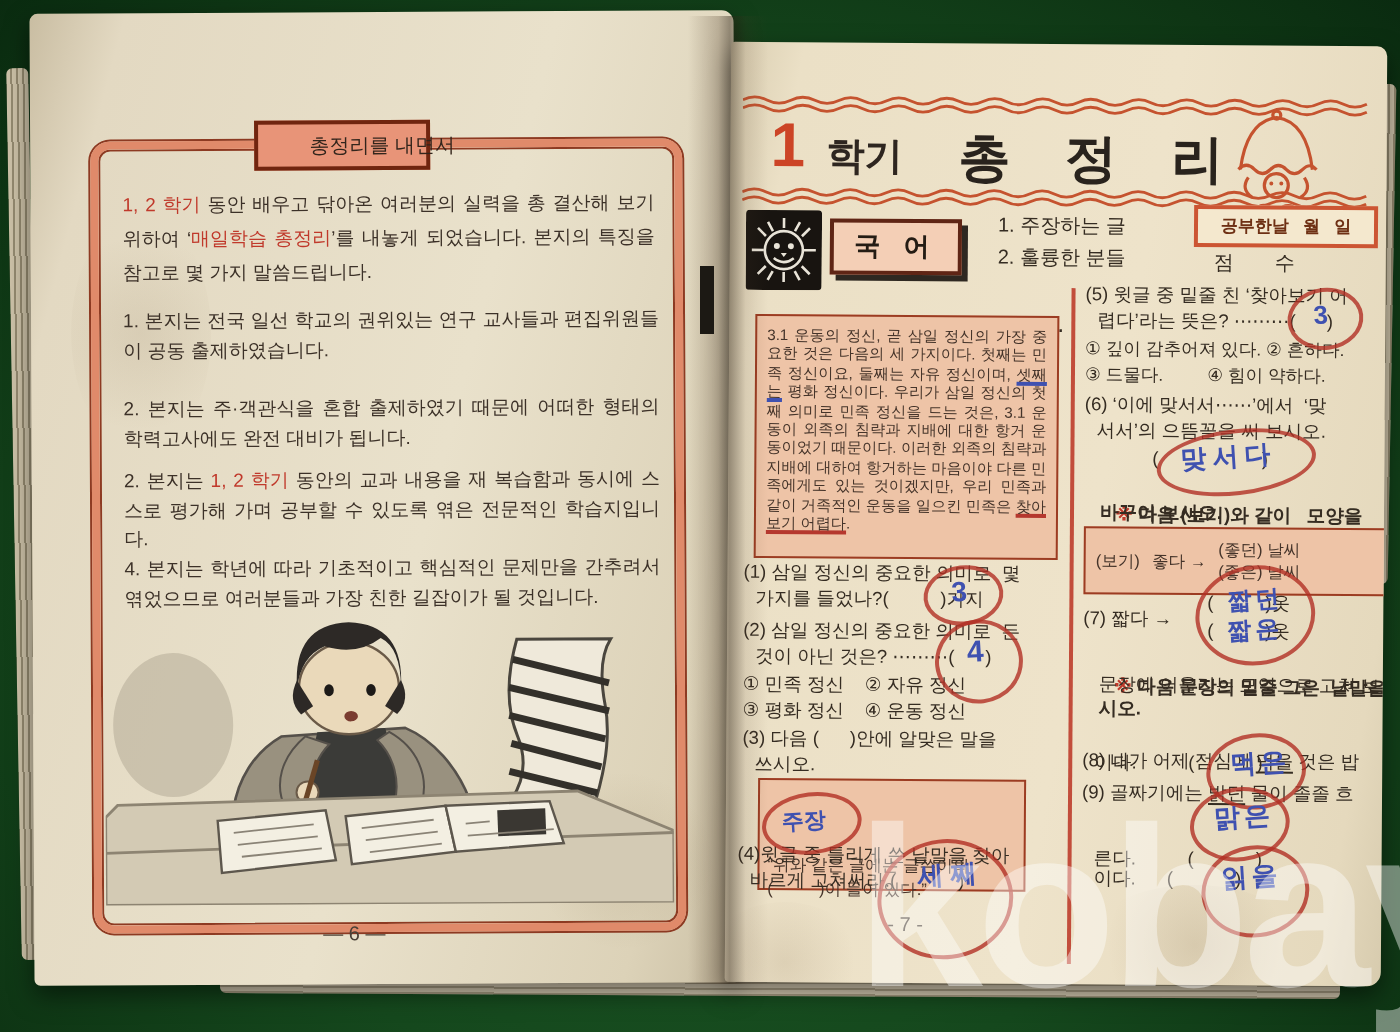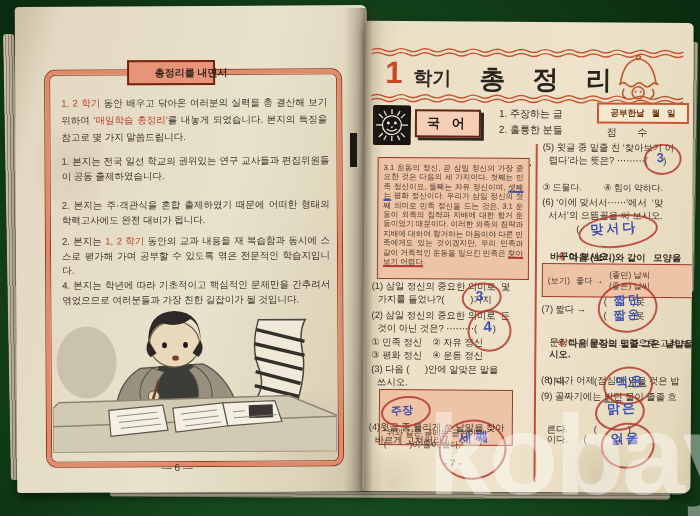--- a/index.html
+++ b/index.html
@@ -44,21 +44,21 @@
   <div class="page page-left">
 
     <div class="stain" style="left:20px;top:100px;width:70px;height:120px;background:radial-gradient(circle,rgba(110,85,50,.10),transparent 70%);"></div>
     <div class="stain" style="left:250px;top:380px;width:90px;height:90px;background:radial-gradient(circle,rgba(110,85,50,.12),transparent 70%);"></div>
 
     <div class="abs" style="left:30px;top:64px;width:288px;height:388px;border:4px solid #e08a6a;border-radius:10px;
                 box-shadow:0 0 0 1px #8d3a22, inset 0 0 0 1px #8d3a22;"></div>
 
     <div class="abs" style="left:112px;top:54px;width:84px;height:21px;background:#e89478;border:2px solid #70250f;
                 display:flex;align-items:center;justify-content:center;z-index:3;">
-      <span style="font-size:10px;font-weight:bold;color:#33251c;white-space:nowrap;margin-left:40px;">총정리를 내면서</span>
+      <span style="font-size:10px;font-weight:normal;color:#33251c;white-space:nowrap;margin-left:40px;">총정리를 내면서</span>
     </div>
 
     <div class="abs" style="left:46px;top:88px;width:266px;font-size:9.5px;line-height:17px;color:#3c3128;text-align:justify;"><span class="p-red">1, 2 학기</span><span> 동안 배우고 닦아온 여러분의 실력을 총 결산해 보기 위하여 ‘</span><span class="p-red">매일학습 총정리</span><span>’를 내놓게 되었습니다. 본지의 특징을  참고로 몇 가지 말씀드립니다.</span></div>
 
     <div class="abs" style="left:46px;top:148px;width:268px;font-size:9.5px;line-height:14.5px;color:#3c3128;text-align:justify;"><span>1. 본지는 전국 일선 학교의 권위있는 연구 교사들과 편집위원들이 공동 출제하였습니다.</span></div>
     <div class="abs" style="left:46px;top:192px;width:268px;font-size:9.5px;line-height:14.5px;color:#3c3128;text-align:justify;"><span>2. 본지는 주·객관식을 혼합 출제하였기 때문에 어떠한 형태의 학력고사에도 완전 대비가 됩니다.</span></div>
     <div class="abs" style="left:46px;top:228px;width:268px;font-size:9.5px;line-height:14.5px;color:#3c3128;text-align:justify;"><span>2. 본지는 </span><span class="p-red">1, 2 학기</span><span> 동안의 교과 내용을 재 복습함과 동시에  스스로 평가해 가며 공부할 수 있도록 엮은 전문적인 학습지입니다.</span></div>
     <div class="abs" style="left:46px;top:272px;width:268px;font-size:9.5px;line-height:14.5px;color:#3c3128;text-align:justify;"><span>4. 본지는 학년에 따라 기초적이고 핵심적인 문제만을 간추려서 엮었으므로 여러분들과 가장 친한 길잡이가 될 것입니다.</span></div>
 
     <svg class="abs" style="left:36px;top:298px;" width="284" height="148" viewBox="0 0 284 148">
@@ -208,20 +208,21 @@
     <div class="ln" style="left:12px;top:413px;">바르게 고쳐써라.(            )</div>
     <div class="ans" style="left:96px;top:407px;font-size:13px;">세 째</div>
     <div class="circ" style="left:76px;top:398px;width:64px;height:56px;"></div>
 
     <div class="ln" style="left:60px;top:436px;width:60px;text-align:center;font-size:10px;color:#4a4036;">- 7 -</div>
 
     <div class="ln" style="left:178px;top:119px;">(5) 윗글 중 밑줄 친 ‘찾아보기 어</div>
     <div class="ln" style="left:184px;top:132px;">렵다’라는 뜻은? ⋯⋯⋯(      )</div>
     <div class="ans" style="left:292px;top:127px;font-size:13px;">3</div>
     <div class="circ" style="left:279px;top:121px;width:34px;height:27px;"></div>
+    <div class="ln" style="left:178px;top:146px;font-size:8.8px;">① 깊이 감추어져 있다. ② 흔하다.</div>
     <div class="ln" style="left:178px;top:159px;font-size:8.8px;">③ 드물다.         ④ 힘이 약하다.</div>
 
     <div class="ln" style="left:178px;top:174px;text-align:right;">(6) ‘이에 맞서서⋯⋯’에서  ‘맞</div>
     <div class="ln" style="left:184px;top:187px;">서서’의 으뜸꼴을 써 보시오.</div>
     <div class="ln" style="left:212px;top:201px;">(                    )</div>
     <div class="ans" style="left:226px;top:197px;font-size:13px;letter-spacing:3px;">맞서다</div>
     <div class="circ" style="left:214px;top:192px;width:76px;height:29px;"></div>
 
     <div class="ln" style="left:178px;top:216px;font-weight:bold;">
       <span class="p-red">※</span><span> </span><span>다음 (보기)와 같이   모양을</span>

